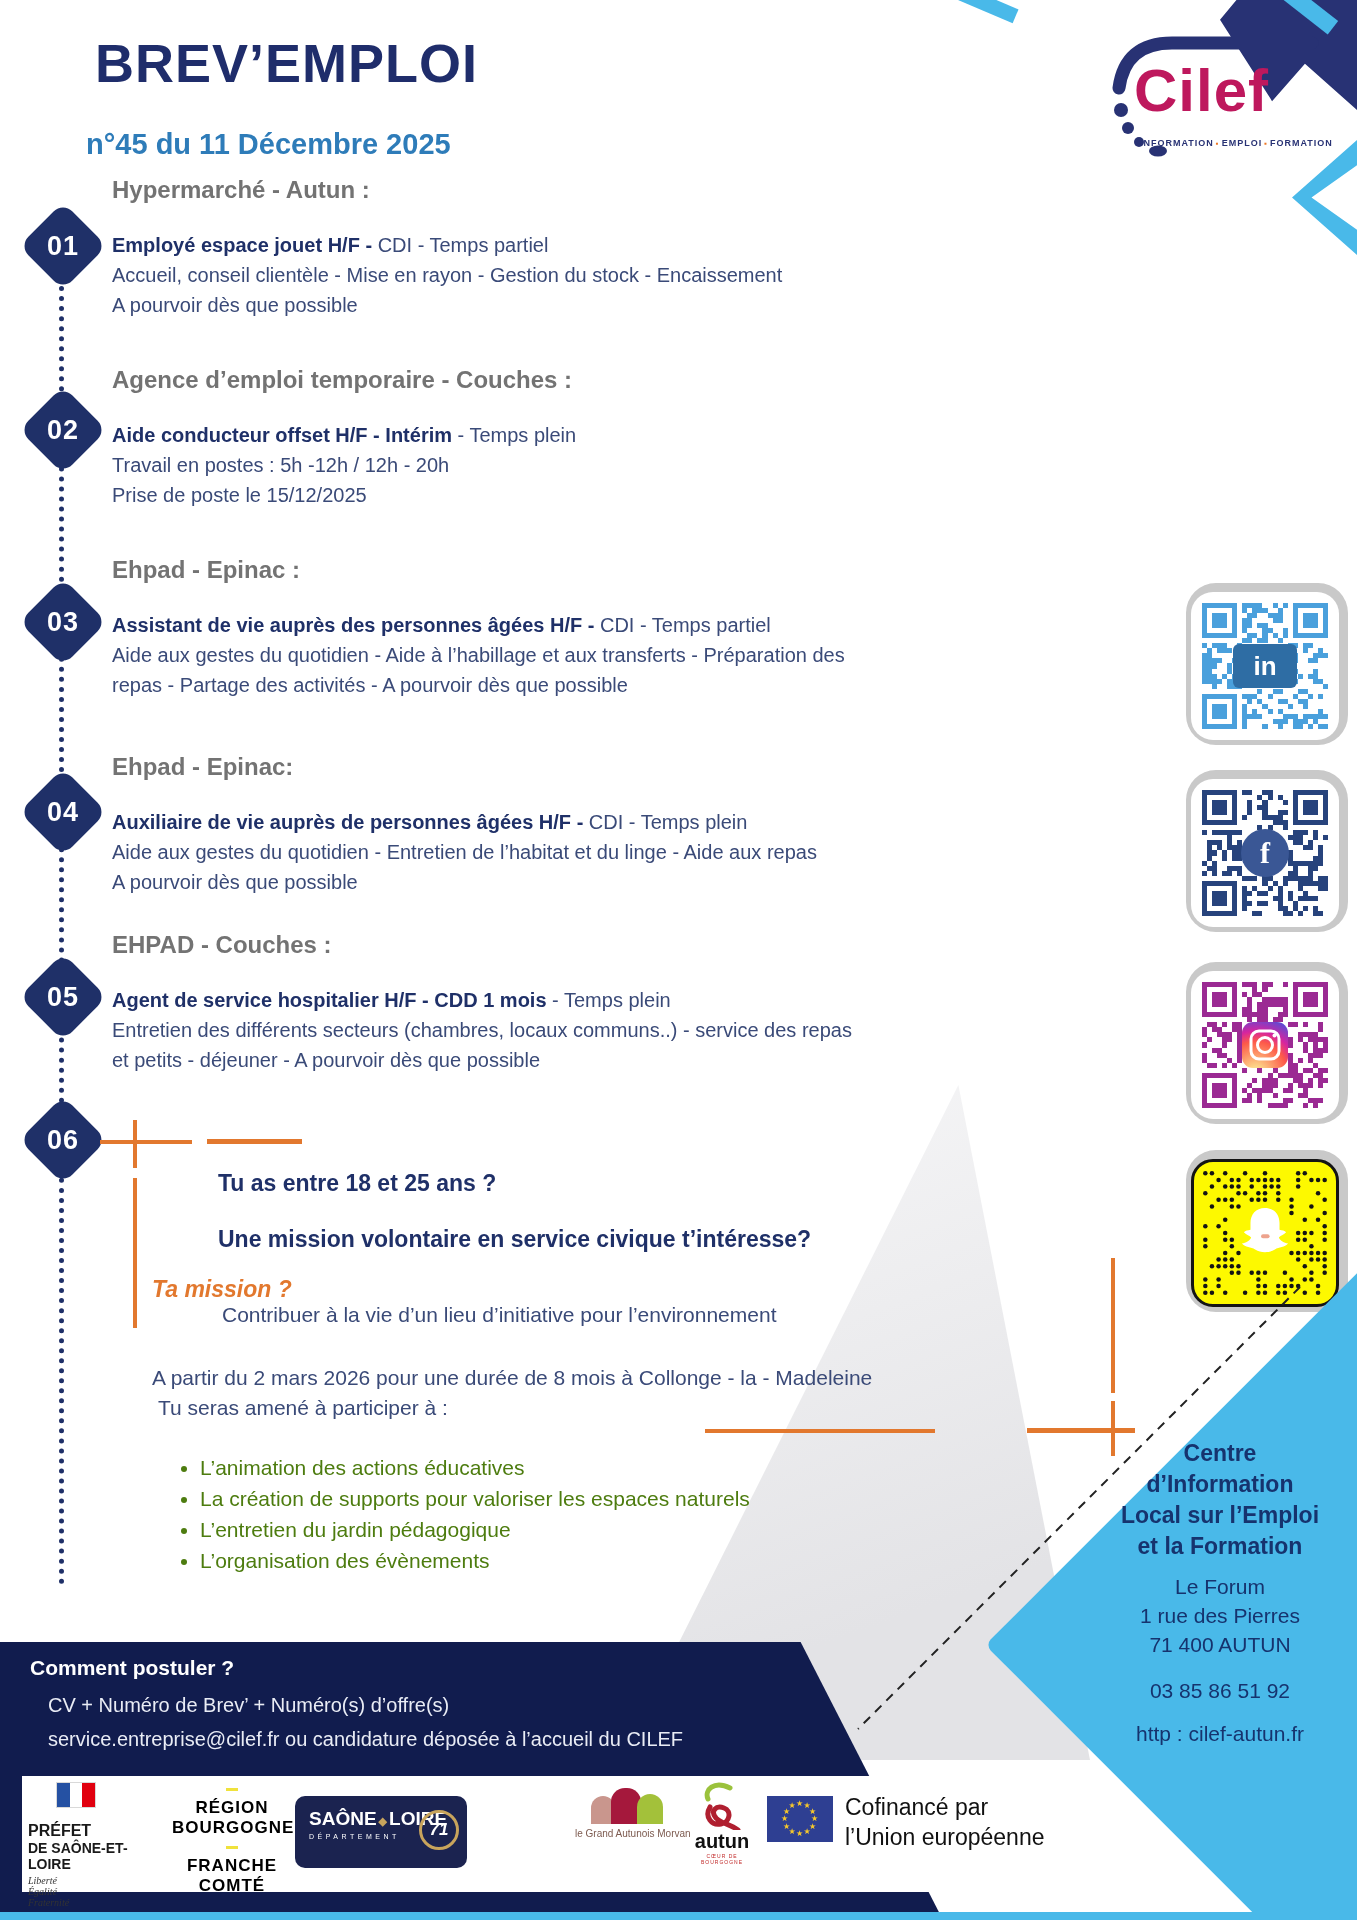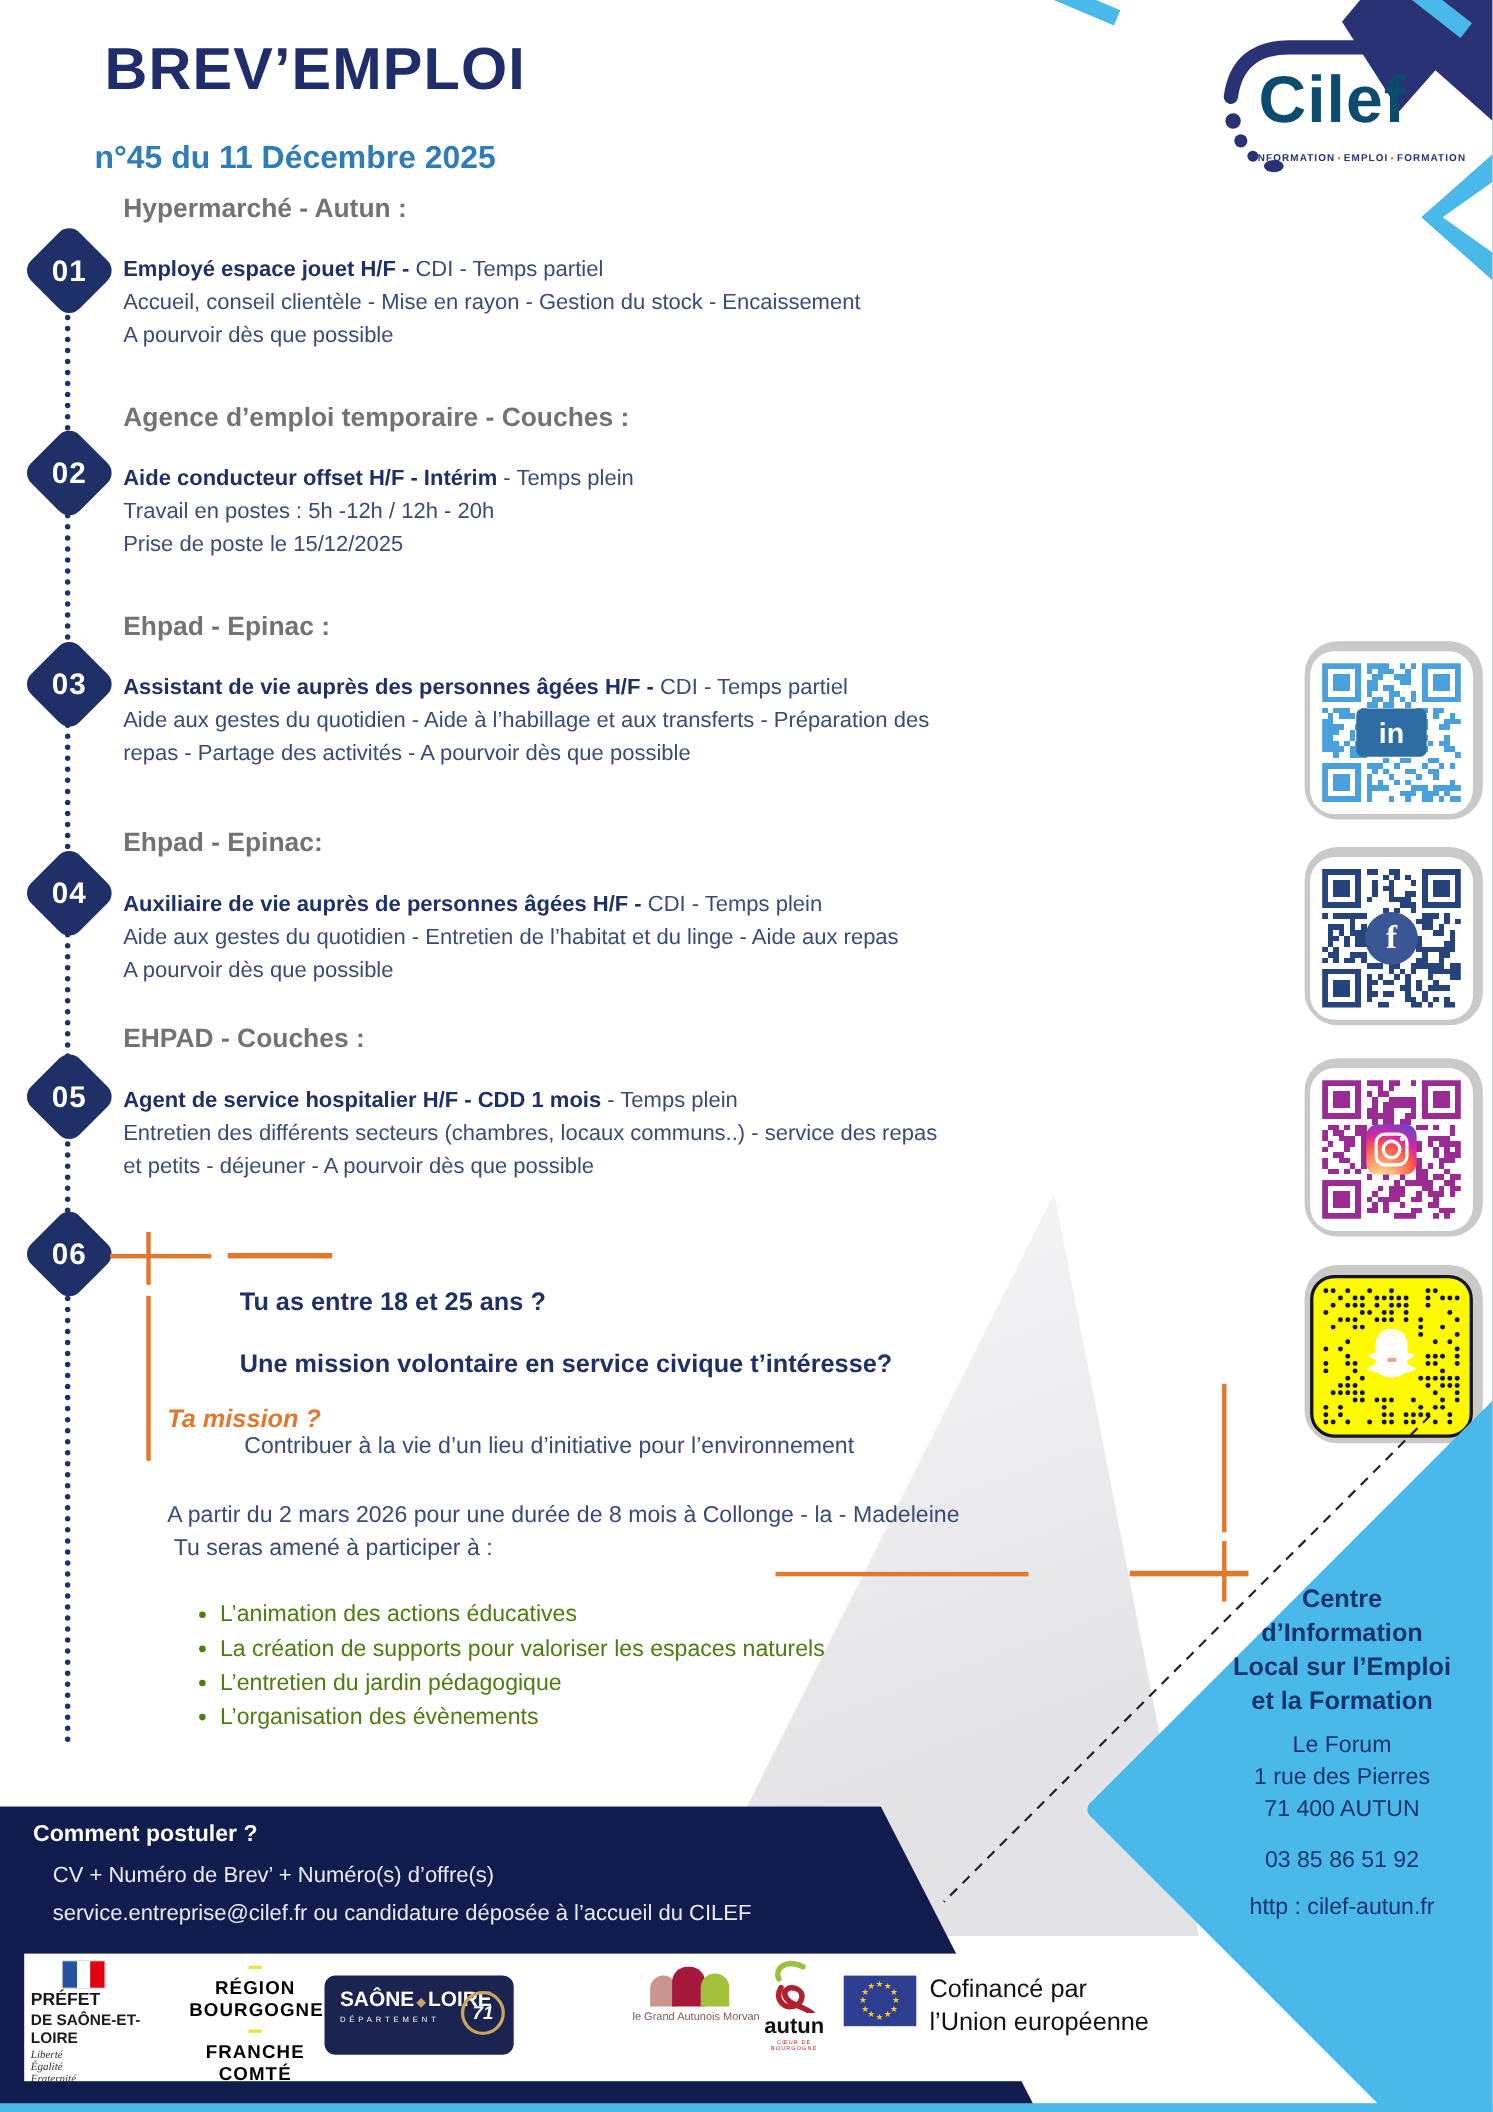--- a/index.html
+++ b/index.html
@@ -6,21 +6,21 @@
   .page{position:relative;width:1357px;height:1920px;margin:0 auto;background:#ffffff;
         font-family:"Liberation Sans",sans-serif;overflow:hidden;}
   .abs{position:absolute;}
 
   
   .title{left:95px;top:32px;font-size:54px;font-weight:bold;color:#1f2d6b;letter-spacing:1px;}
   .issue{left:86px;top:128px;font-size:29px;font-weight:bold;color:#2e7cb9;}
 
   
   .cilef{left:1098px;top:28px;width:236px;height:136px;z-index:3;}
-  .cilef-word{position:absolute;left:36px;top:28px;font-size:60px;font-weight:bold;color:#0c4a6e;letter-spacing:1px;margin-left:10px;}
+  .cilef-word{position:absolute;left:36px;top:28px;font-size:60px;font-weight:bold;color:#be185d;letter-spacing:1px;}
   .cilef-tag{position:absolute;left:42px;top:110px;font-size:9px;font-weight:bold;color:#283274;letter-spacing:1px;white-space:nowrap;}
   .cilef-tag .sep{color:#ee7623;font-size:8px;padding:0 2px;}
 
   
   .tr-navy{left:1220px;top:0;width:137px;height:110px;background:#283274;
            clip-path:polygon(12% 0,100% 0,100% 100%,62% 58%,38% 92%,0 18%);}
   .chev{left:1292px;top:140px;width:65px;height:115px;background:#49b9e9;
         clip-path:polygon(100% 0,100% 22%,30% 50%,100% 78%,100% 100%,0 50%);}
   .stripe1{left:933px;top:-8px;width:86px;height:15px;background:#49b9e9;transform:rotate(23deg);}
   .stripe2{left:1248px;top:-10px;width:95px;height:17px;background:#49b9e9;transform:rotate(38deg);z-index:4;}
@@ -76,21 +76,21 @@
   .foot-l1{left:48px;top:1694px;font-size:20px;color:#e9ecf5;z-index:3;}
   .foot-l2{left:48px;top:1728px;font-size:20px;color:#e9ecf5;z-index:3;}
   .blue-bar{left:0;top:1912px;width:1357px;height:8px;background:#49b9e9;z-index:3;}
 
   
   .strip{left:22px;top:1776px;width:990px;height:116px;background:#ffffff;z-index:3;}
   .strip *{box-sizing:border-box;}
   .prefet{position:absolute;left:6px;top:6px;width:140px;color:#1a1a1a;}
   .flag-fr{width:40px;height:26px;margin-left:28px;display:flex;border:1px solid #d9d9d9;}
   .flag-fr i{flex:1;}
-  .prefet .p1{font-size:16px;font-weight:bold;margin-top:2px;}
+  .prefet .p1{font-size:16px;font-weight:bold;margin-top:14px;}
   .prefet .p2{font-size:14px;font-weight:bold;}
   .prefet .motto{font-family:"Liberation Serif",serif;font-style:italic;font-size:10px;line-height:11px;color:#333;margin-top:3px;}
   .region{position:absolute;left:150px;top:4px;width:120px;text-align:center;color:#000000;}
   .region div{font-size:17px;font-weight:bold;letter-spacing:1px;line-height:20px;}
   .ydash{display:inline-block;width:12px;height:3px;background:#f0e23c;vertical-align:middle;}
   .dept{position:absolute;left:273px;top:20px;width:172px;height:72px;background:#1b2350;border-radius:10px;
         color:#fff;padding:12px 50px 0 14px;}
   .dept .nm1{font-size:19px;font-weight:bold;white-space:nowrap;}
   .dept .nm1 .dia{color:#c8a45c;font-size:11px;padding:0 2px;}
   .dept .sub{font-size:7px;letter-spacing:3.5px;margin-top:3px;}

